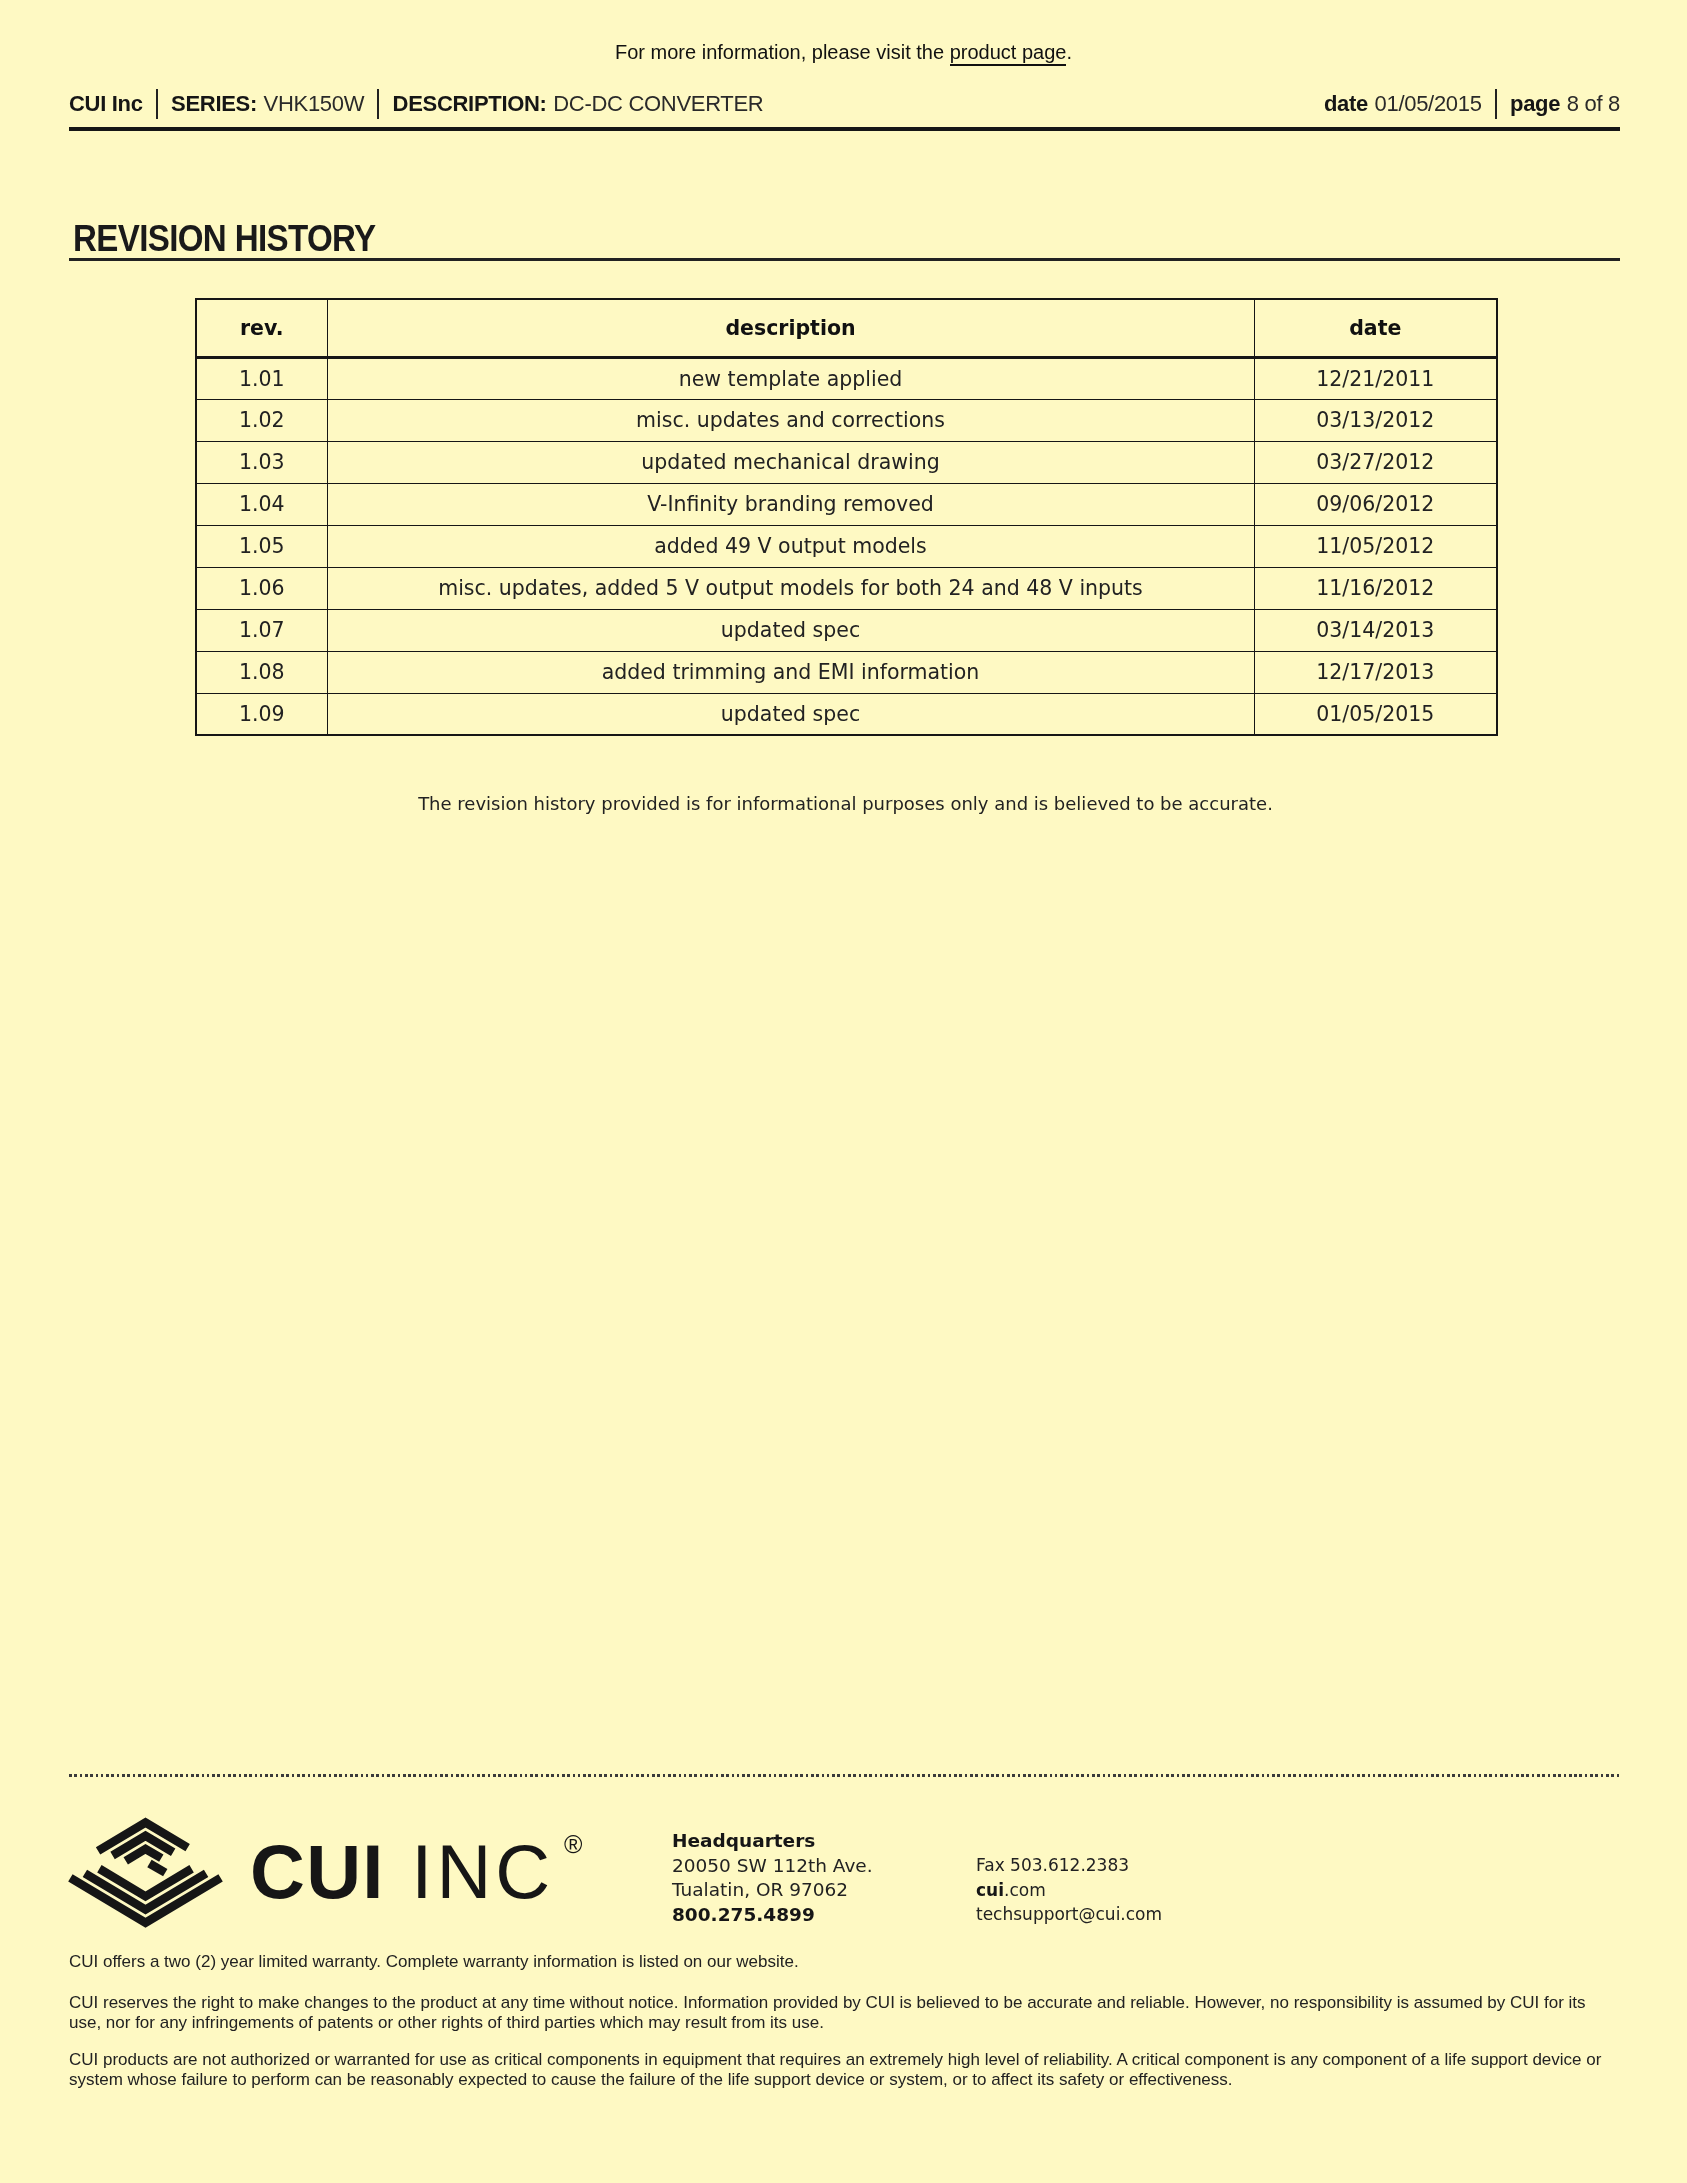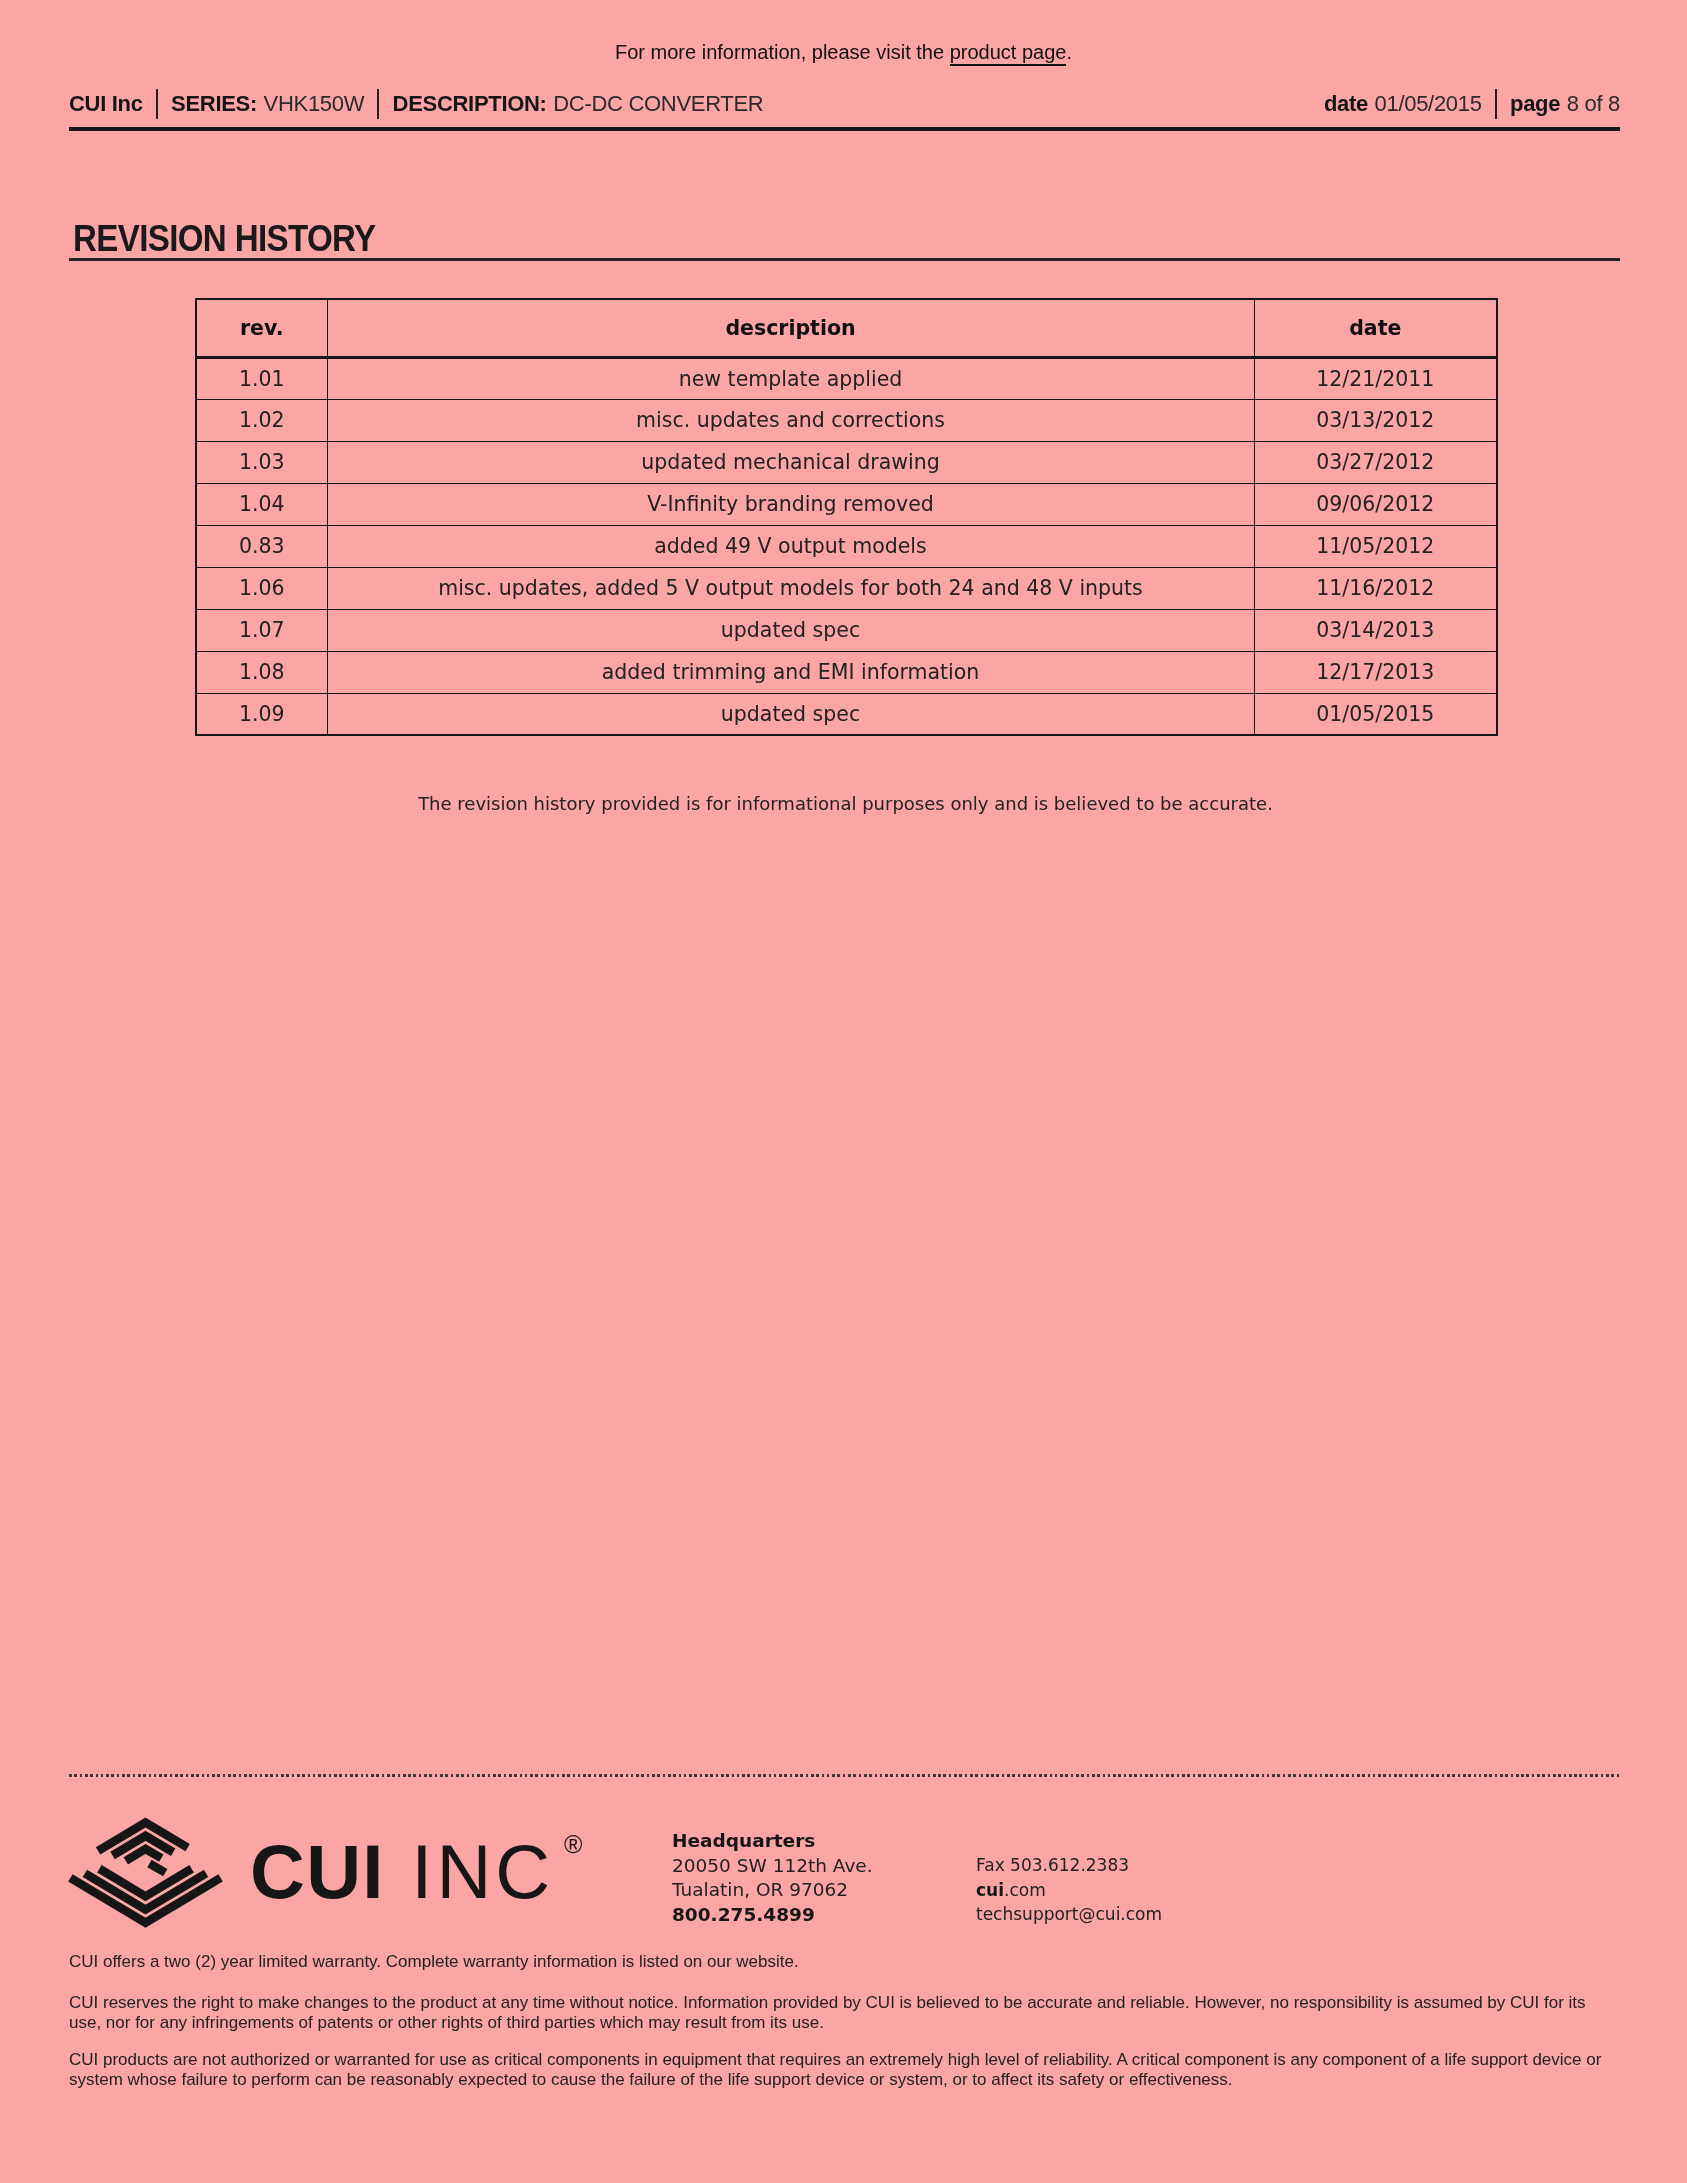--- a/index.html
+++ b/index.html
@@ -1,21 +1,21 @@
 <!DOCTYPE html>
 <html style="font-size:10.6px"><head>
 <meta charset="utf-8">
 <style>
   * { margin: 0; padding: 0; box-sizing: border-box; }
   html, body { background: #ffffff; }
   .page {
     position: relative;
     width: 1687px;
     height: 2183px;
-    background: #fca5a5;
+    background: #fef9c3;
     font-family: "DejaVu Sans", sans-serif;
     color: #1a1a1a;
     overflow: hidden;
   }
 
   
   .top-note {
     position: absolute;
     top: 41px; left: 0; width: 100%;
     text-align: center;
@@ -231,21 +231,21 @@
         <td>1.03</td>
         <td>updated mechanical drawing</td>
         <td>03/27/2012</td>
       </tr>
       <tr>
         <td>1.04</td>
         <td>V-Infinity branding removed</td>
         <td>09/06/2012</td>
       </tr>
       <tr>
-        <td>0.83</td>
+        <td>1.05</td>
         <td>added 49 V output models</td>
         <td>11/05/2012</td>
       </tr>
       <tr>
         <td>1.06</td>
         <td>misc. updates, added 5 V output models for both 24 and 48 V inputs</td>
         <td>11/16/2012</td>
       </tr>
       <tr>
         <td>1.07</td>

